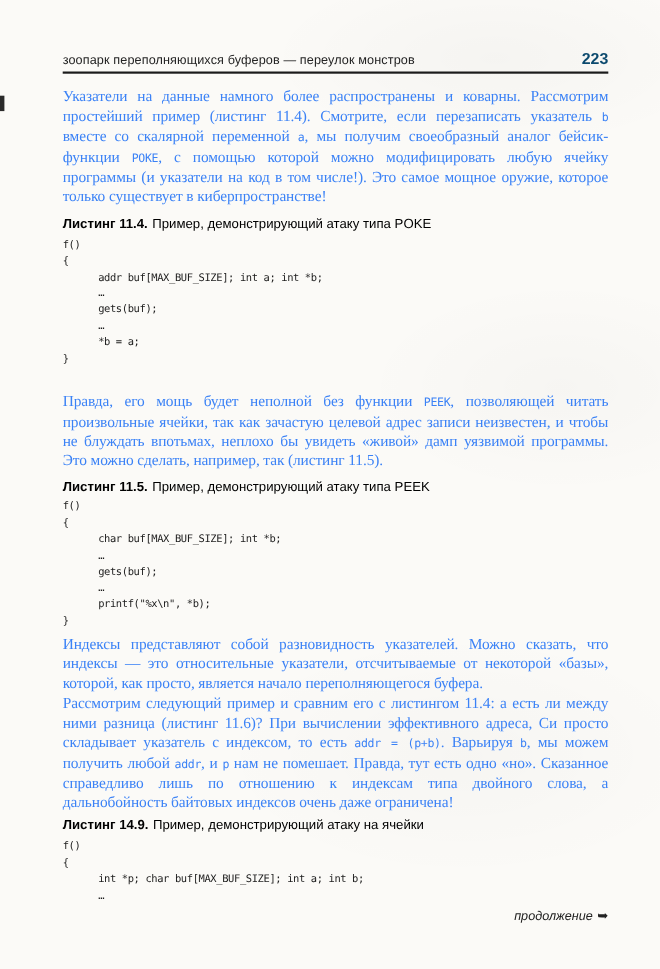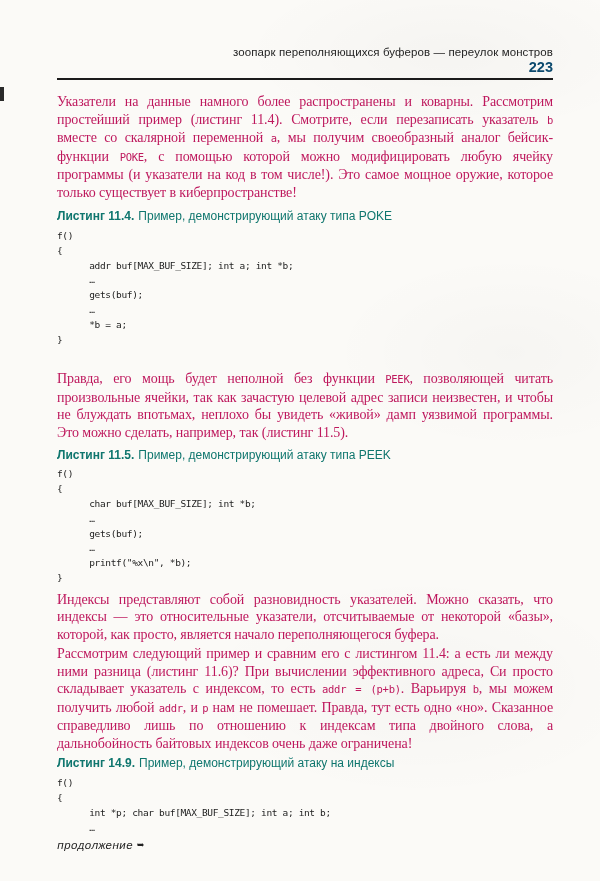--- a/index.html
+++ b/index.html
@@ -9,46 +9,46 @@
       radial-gradient(ellipse 300px 120px at 75% 6%, rgba(0,0,0,0.025), transparent 70%),
       radial-gradient(ellipse 260px 140px at 85% 40%, rgba(0,0,0,0.02), transparent 70%),
       radial-gradient(ellipse 320px 160px at 70% 78%, rgba(0,0,0,0.02), transparent 70%),
       #fbfaf7;
     font-family:"Liberation Serif", serif;
   }
   .scan-mark { position:absolute; left:0; top:87px; width:4px; height:14px; background:#2a2a2a; }
   .content { padding:46px 47px 0 57px; }
 
   .running-head { display:flex; justify-content:space-between; align-items:flex-end;
-    font-family:"Liberation Sans", sans-serif;flex-direction:column; }
+    font-family:"Liberation Sans", sans-serif; }
   .rh-title { font-size:11.5px; color:#242424; letter-spacing:0.1px; padding-bottom:1px; }
   .rh-num { font-size:14.5px; font-weight:bold; color:#0c4a6e; }
   .rule { border-bottom:2px solid #1b1b1b; margin-top:3px; }
 
-  .para { font-size:14px; line-height:17.5px; text-align:justify; color:#be185d; letter-spacing:-0.1px; }
+  .para { font-size:14px; line-height:17.5px; text-align:justify; color:#3b82f6; letter-spacing:-0.1px; }
   .para .mono { font-family:"DejaVu Sans Mono", monospace; font-size:10.5px; letter-spacing:-0.3px; }
   .p1 { margin-top:13px; }
   .p2 { margin-top:23px; }
   .p3 { margin-top:5px; }
   .p4 { margin-top:2px; }
 
-  .listing-head { font-family:"Liberation Sans", sans-serif; font-size:12px; color:#0f766e; }
+  .listing-head { font-family:"Liberation Sans", sans-serif; font-size:12px; color:#000000; }
   .lh-label { font-weight:bold; margin-right:4px; }
   .lh1 { margin-top:8px; }
   .lh2 { margin-top:7px; }
   .lh3 { margin-top:4px; }
 
   .code { font-family:"DejaVu Sans Mono", monospace; font-size:9.5px; letter-spacing:-0.35px;
     line-height:14.8px; color:#1c1c1c; }
   .c1 { margin-top:6px; }
   .c2 { margin-top:5px; }
   .c3 { margin-top:6px; }
   .codeline { white-space:pre; }
 
-  .continuation { margin-top:3px; text-align:left; font-family:Liberation Mono, monospace;
+  .continuation { margin-top:3px; text-align:right; font-family:Liberation Sans, sans-serif;
     font-style:italic; font-size:11.5px; color:#222; }
   .cont-icon { font-style:normal; margin-left:4px; font-size:12px; display:inline-block; }
 </style>
 </head>
 <body>
 
 <div class="scan-mark"></div>
 
 <div class="content">
 
@@ -88,21 +88,21 @@
       <div class="codeline">      …</div>
       <div class="codeline">      printf("%x\n", *b);</div>
       <div class="codeline">}</div>
     </div>
 
   <div class="para p3"><span>Индексы представляют собой разновидность указателей. Можно сказать, что индексы — это относительные указатели, отсчитываемые от некоторой «базы», которой, как просто, является начало переполняющегося буфера.</span></div>
 
   <div class="para p4"><span>Рассмотрим следующий пример и сравним его с листингом 11.4: а есть ли между ними разница (листинг 11.6)? При вычислении эффективного адреса, Си просто складывает указатель с индексом, то есть </span><span class="mono">addr = (p+b)</span><span>. Варьируя </span><span class="mono">b</span><span>, мы можем получить любой </span><span class="mono">addr</span><span>, и </span><span class="mono">p</span><span> нам не помешает. Правда, тут есть одно «но». Сказанное справедливо лишь по отношению к индексам типа двойного слова, а дальнобойность байтовых индексов очень даже ограничена!</span></div>
 
   <div class="listing-head lh3">
-    <span class="lh-label">Листинг 14.9.</span><span class="lh-caption">Пример, демонстрирующий атаку на индексы</span>
+    <span class="lh-label">Листинг 14.9.</span><span class="lh-caption">Пример, демонстрирующий атаку на ячейки</span>
   </div>
   <div class="code c3">
       <div class="codeline">f()</div>
       <div class="codeline">{</div>
       <div class="codeline">      int *p; char buf[MAX_BUF_SIZE]; int a; int b;</div>
       <div class="codeline">      …</div>
     </div>
 
   <div class="continuation">
     <span class="cont-text">продолжение</span><span class="cont-icon">➥</span>

